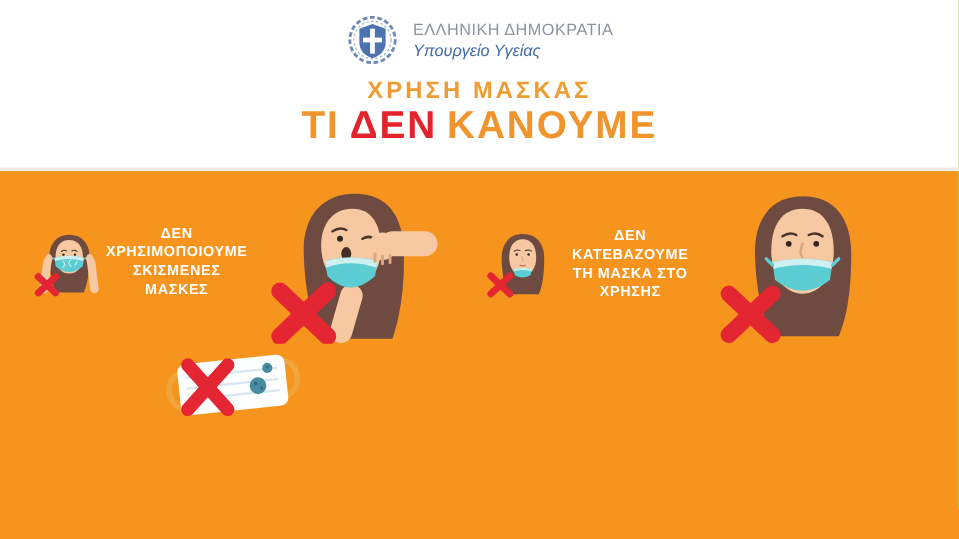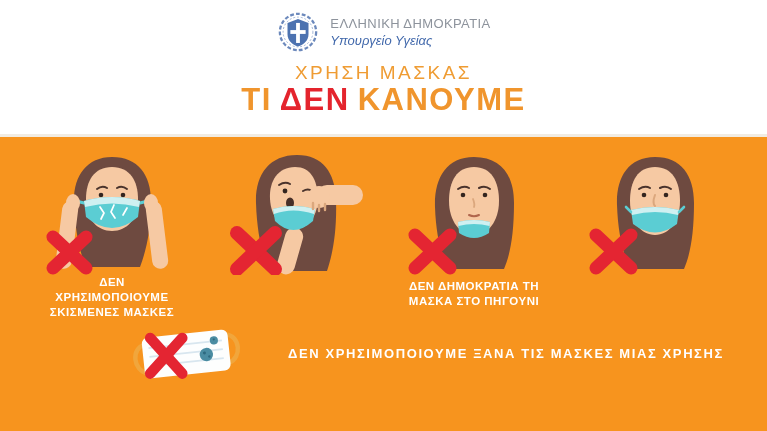--- a/index.html
+++ b/index.html
@@ -10,30 +10,30 @@
     overflow: hidden;
   }
   .poster { width: 767px; height: 431px; display: flex; flex-direction: column; background: #84cc16; }
 
   
   .header { height: 137px; background: #ffffff; text-align: center; border-bottom: 3px solid #f1ece3; }
   .brand { display: flex; justify-content: center; align-items: center; gap: 10px; padding-top: 11px; }
   .brand-text { text-align: left; }
   .gov-line1 { font-size: 13px; letter-spacing: 0.4px; color: #8d939c; font-weight: 500; }
   .gov-line2 { font-size: 13px; color: #4168ab; font-weight: 400; font-style: italic; margin-top: 2px; }
-  .subtitle { margin-top: 9px; font-size: 19px; font-weight: 400; letter-spacing: 2.5px; color: #ef9c33; }
+  .subtitle { margin-top: 9px; font-size: 19px; font-weight: 700; letter-spacing: 2.5px; color: #ef9c33; }
   .main-title { margin-top: 0; font-size: 31px; font-weight: 800; letter-spacing: 1.5px; color: #f0952d; line-height: 1.05; }
   .main-title .red { color: #e4242d; }
   .main-title span { display: inline-block; }
   .main-title .sp { width: 8px; }
 
   
   .body-orange { flex: 1; background: #f7941e; display: flex; flex-direction: column; }
   .panels { display: flex; justify-content: space-between; padding: 8px 26px 0 26px; }
-  .panel { width: 172px; display: flex; flex-direction: column; align-items: center; text-align: center; }
+  .panel { width: 172px; display: flex; align-items: center; text-align: center; }
   .panel svg.figure { width: 146px; height: 130px; display: block; }
   .caption {
     color: #ffffff; font-weight: 700; font-size: 11.5px; line-height: 1.32;
     letter-spacing: 0.5px; margin: 4px auto 0 auto;
   }
   .panel:nth-child(1) .caption { max-width: 126px; margin-top: 0; }
   .panel:nth-child(2) .caption { max-width: 127px; }
   .panel:nth-child(3) .caption { max-width: 133px; }
   .panel:nth-child(4) .caption { max-width: 118px; }
 
@@ -129,21 +129,21 @@
           <circle cx="81" cy="50" r="2.3" fill="#33251f"></circle>
           <path d="M69,54 q2,5 1,8" stroke="#dba77d" stroke-width="1.8" fill="none" stroke-linecap="round"></path>
           <path d="M65,70 q5,2.5 10,0" stroke="#b0664d" stroke-width="2" fill="none" stroke-linecap="round"></path>
           <path d="M54,77 Q70,73 86,77 L85,88 Q70,98 55,88 Z" fill="#5bcdd3"></path>
           <path d="M54,77 Q70,73 86,77 L85.6,81 Q70,77 54.4,81 Z" fill="#cff0f1"></path>
           <g stroke="#e42532" stroke-width="13" stroke-linecap="round">
             <line x1="11" y1="90" x2="46" y2="123"></line>
             <line x1="46" y1="90" x2="11" y2="123"></line>
           </g>
         </svg>
-        <div class="caption">ΔΕΝ ΔΗΜΟΚΡΑΤΙΑ ΤΗ ΜΑΣΚΑ ΣΤΟ ΠΗΓΟΥΝΙ</div>
+        <div class="caption">ΔΕΝ ΚΑΤΕΒΑΖΟΥΜΕ ΤΗ ΜΑΣΚΑ ΣΤΟ ΧΡΗΣΗΣ</div>
       </div>
 
       <div class="panel">
         <svg class="figure" viewBox="0 0 140 130" aria-hidden="true">
           <path d="M70,12 C43,12 31,33 32,60 C33,90 39,112 45,124 L99,124 C105,110 109,90 109,58 C109,30 96,12 70,12 Z" fill="#6e4a40"></path>
           <path d="M70,22 C53,22 45,36 45,56 C45,76 56,90 70,90 C84,90 95,76 95,56 C95,36 87,22 70,22 Z" fill="#f6c9a3"></path>
           <path d="M54,44 q6,-4 11,-1" stroke="#4a332c" stroke-width="2" fill="none" stroke-linecap="round"></path>
           <path d="M75,43 q6,-3 11,1" stroke="#4a332c" stroke-width="2" fill="none" stroke-linecap="round"></path>
           <circle cx="59" cy="50" r="2.3" fill="#33251f"></circle>
           <circle cx="81" cy="50" r="2.3" fill="#33251f"></circle>
@@ -171,17 +171,16 @@
           <circle cx="86" cy="32" r="1.7" fill="#2e6a80"></circle>
           <circle cx="91" cy="36.5" r="1.4" fill="#2e6a80"></circle>
           <circle cx="98" cy="19" r="4.6" fill="#4a8ca2"></circle>
           <circle cx="98" cy="18" r="1.2" fill="#2e6a80"></circle>
         </g>
         <g stroke="#e42532" stroke-width="12" stroke-linecap="round">
           <line x1="25" y1="13" x2="61" y2="53"></line>
           <line x1="61" y1="13" x2="25" y2="53"></line>
         </g>
       </svg>
-      <div class="footer-caption">ΔΕΝ ΧΡΗΣΙΜΟΠΟΙΟΥΜΕ ΞΑΝΑ ΤΙΣ ΜΑΣΚΕΣ ΜΙΑΣ ΧΡΗΣΗΣ</div>
     </div>
 
   </div>
 </div>
 
 </body></html>

